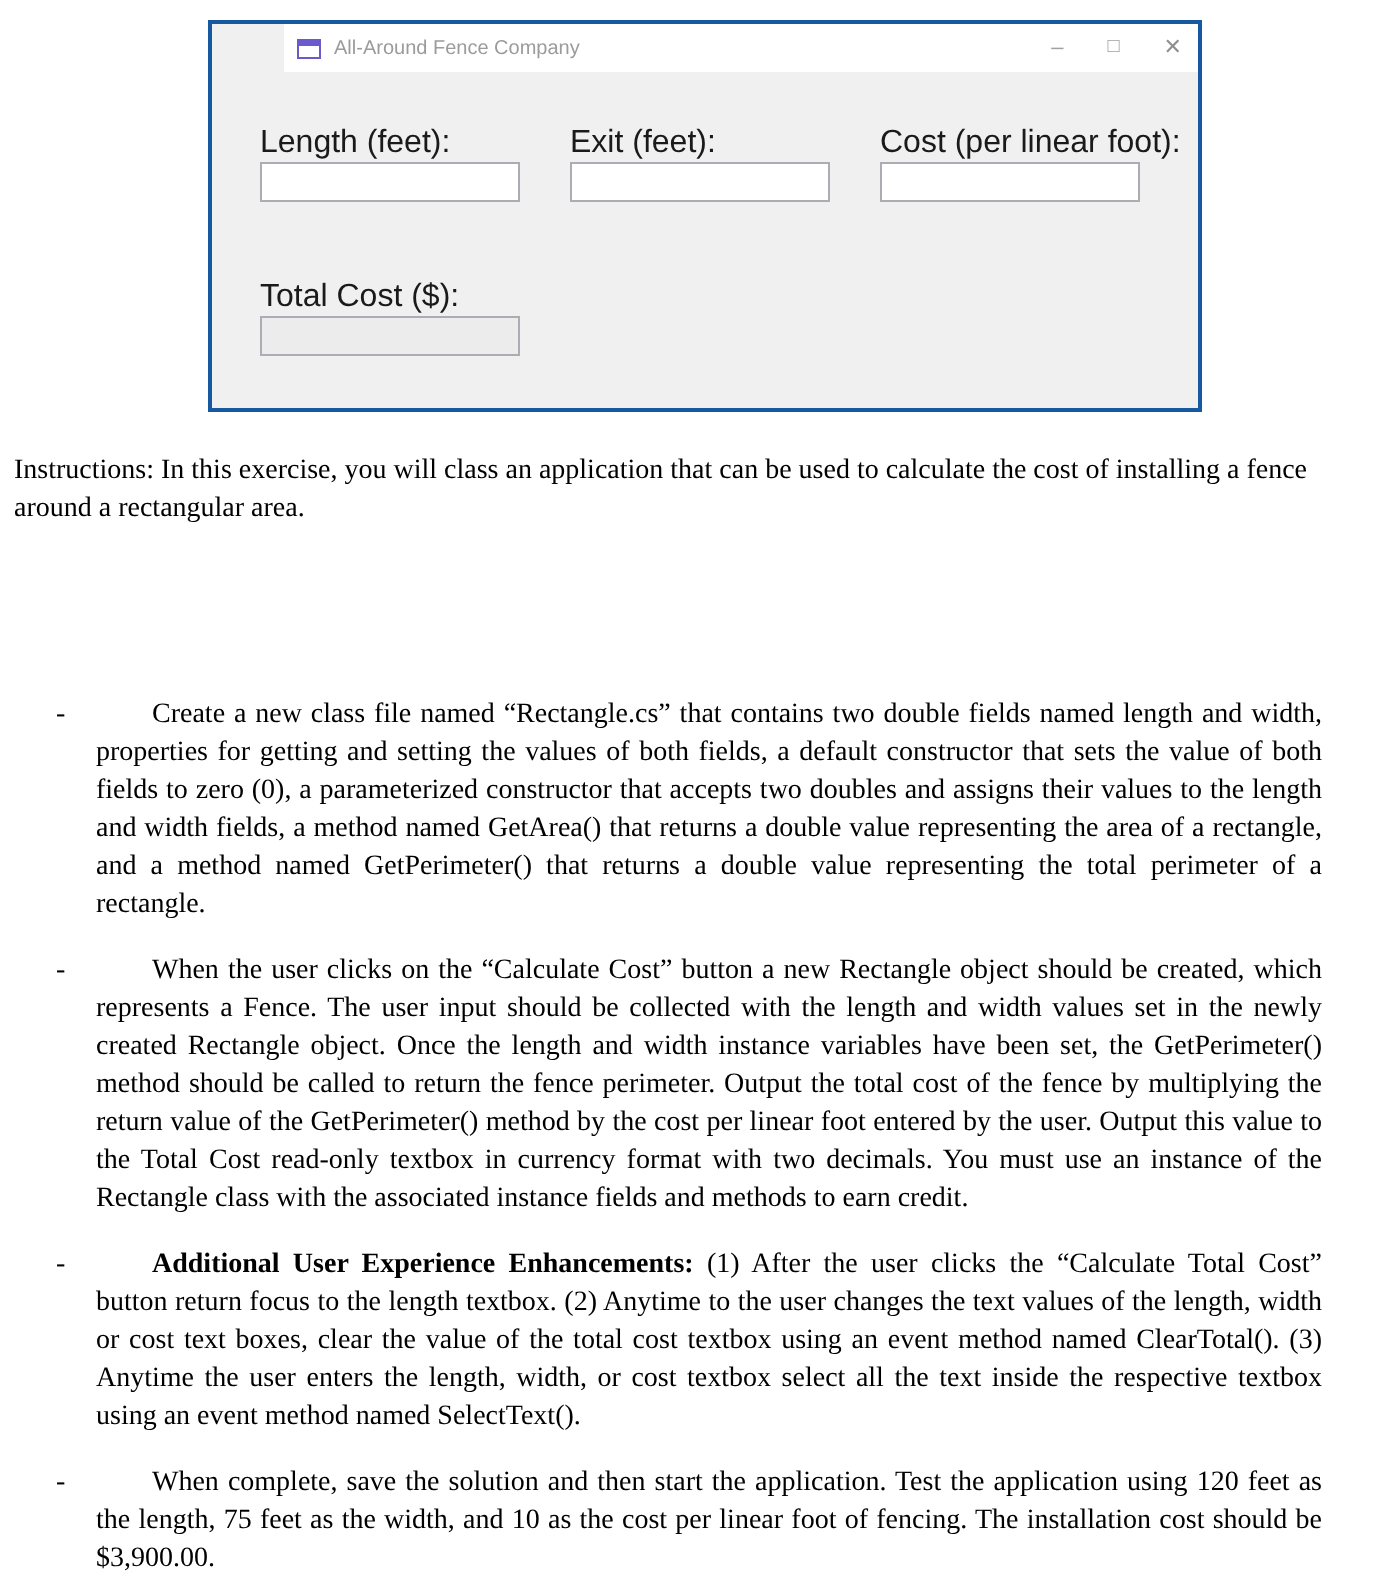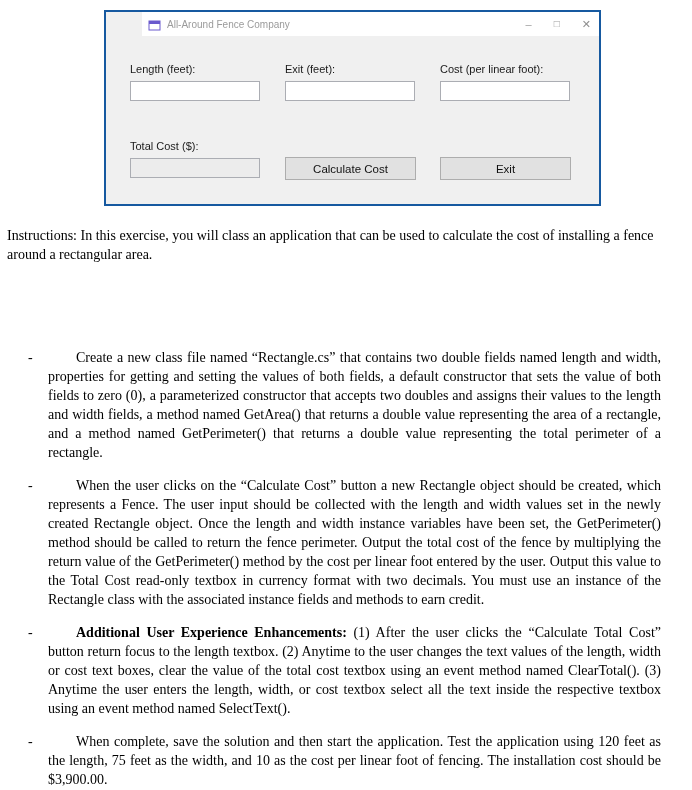--- a/index.html
+++ b/index.html
@@ -17,21 +17,21 @@
     padding: 0 8px 0 6px; box-sizing: border-box; margin-left: 36px;
   }
   .app-icon { width: 13px; height: 13px; display: inline-block; flex: 0 0 auto; }
   .title-text { font-size: 10px; color: #9b9b9b; margin-left: 6px; flex: 1; white-space: nowrap; overflow: hidden; }
   .win-controls { display: flex; align-items: center; gap: 22px; }
   .win-btn { font-size: 11px; color: #a0a0a0; line-height: 1; cursor: default; }
   .win-btn.max { font-size: 10px; }
   .win-btn.close { color: #8f8f8f; }
 
   .client { position: relative; width: 100%; height: 169px; }
-  .f-label { position: absolute; font-size: 11px; color: #1a1a1a; }
+  .f-label { position: absolute; font-size: 16px; color: #1a1a1a; }
   .tbox {
     position: absolute; width: 130px; height: 20px; box-sizing: border-box;
     border: 1px solid #abadb3; background: #ffffff; font-family: "Liberation Sans", sans-serif;
     font-size: 12px; padding: 1px 4px; outline: none;
   }
   .tbox.readonly { background: #ececec; }
   .form-btn {
     position: absolute; width: 131px; height: 23px; box-sizing: border-box;
     background: #e1e1e1; border: 1px solid #adadad; font-family: "Liberation Sans", sans-serif;
     font-size: 11.5px; color: #111; text-align: center; line-height: 21px; cursor: default;
@@ -89,22 +89,20 @@
       <span class="f-label pos-l2">Exit (feet):</span>
       <span class="f-label pos-l3">Cost (per linear foot):</span>
 
       <input class="tbox pos-t1" type="text" value="" style="">
       <input class="tbox pos-t2" type="text" value="" style="">
       <input class="tbox pos-t3" type="text" value="" style="">
 
       <span class="f-label pos-lt">Total Cost ($):</span>
       <input class="tbox readonly pos-tt" type="text" readonly="" value="" style="">
 
-      <button class="form-btn pos-bc">Calculate Cost</button>
-      <button class="form-btn pos-be">Exit</button>
     </div>
   </div>
 
   <div class="doc">
     <p class="intro"><b>Instructions:</b><span> In this exercise, you will class an application that can be used to calculate the cost of installing a fence around a rectangular area.</span></p>
 
     <div class="bullets">
 
       <div class="bullet">
         <span class="marker">-</span>

